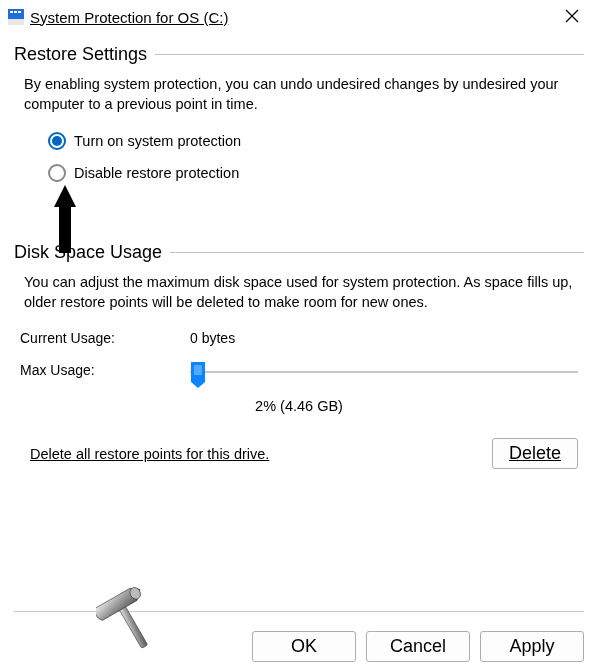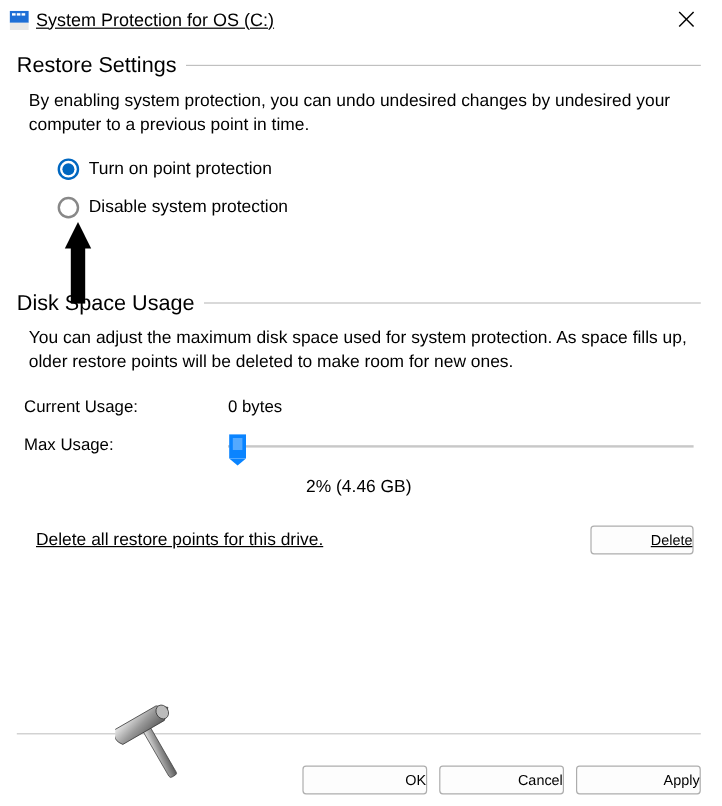--- a/index.html
+++ b/index.html
@@ -97,23 +97,23 @@
     }
     .usage-val { text-align: center; margin-bottom: 24px; font-size: 14.5px;}
     .delete-row {
       display: flex; align-items: center; margin: 0 6px 40px 16px; text-decoration: underline;
     }
     .delete-row .txt { flex: 1; font-size: 14.5px;}
     .btn {
       border: 1px solid #adadad;
       background: #fdfdfd;
       padding: 4px 0;
-      font-size: 12px;
+      font-size: 18px;
       border-radius: 3px;
-      text-align: right;
+      text-align: center;
       min-width: 86px;
       cursor: default;
     }
     .btn-wide { min-width: 104px; }
     .footer {
       position: absolute;
       bottom: 10px;
       right: 18px;
       display: flex;
       gap: 10px;
@@ -172,25 +172,25 @@
     <span class="rule"></span>
   </div>
 
   <div class="desc">By enabling system protection, you can undo undesired changes by undesired your computer to a previous point in time.</div>
 
   <div class="radio-group">
     <div class="radio-row">
       <span class="radio-outer radio-selected">
           <span class="radio-inner"></span>
         </span>
-      <span class="radio-label">Turn on point protection</span>
+      <span class="radio-label">Turn on system protection</span>
     </div>
     <div class="radio-row">
       <span class="radio-outer"></span>
-      <span class="radio-label">Disable system protection</span>
+      <span class="radio-label">Disable restore protection</span>
     </div>
   </div>
 
   <div class="section-header">
     <span class="label">Disk Space Usage</span>
     <span class="rule"></span>
   </div>
 
   <div class="desc">You can adjust the maximum disk space used for system protection. As space fills up, older restore points will be deleted to make room for new ones.</div>
 

